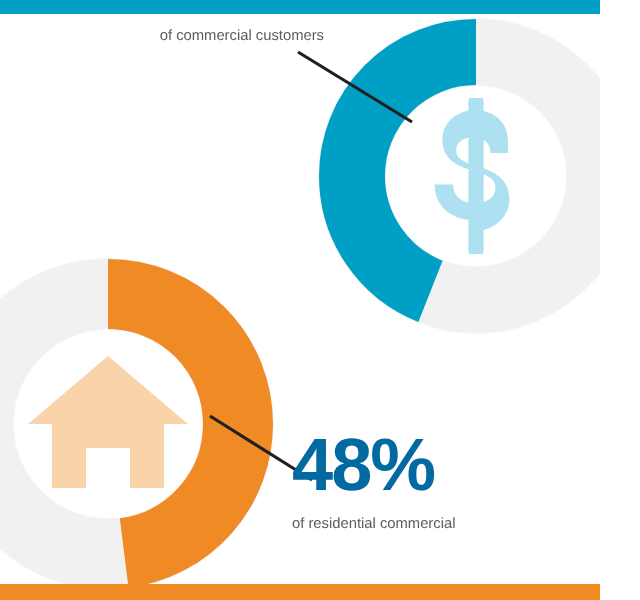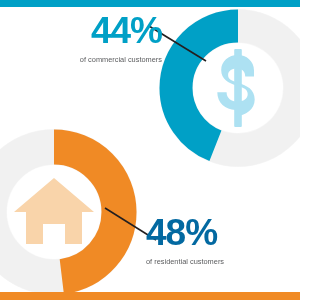--- a/index.html
+++ b/index.html
@@ -133,28 +133,27 @@
 
   <svg class="leader" id="leader-commercial" viewBox="0 0 62 40">
     <line x1="1" y1="2" x2="58" y2="37" stroke="#231f20" stroke-width="1.6"></line>
   </svg>
 
   <svg class="leader" id="leader-residential" viewBox="0 0 56 40">
     <line x1="1" y1="2" x2="52" y2="34" stroke="#231f20" stroke-width="1.6"></line>
   </svg>
 
   <div class="callout" id="callout-commercial">
-    <div class="big-number">44%</div>
     <div class="caption">
       <span>of commercial customers</span>
     </div>
   </div>
 
   <div class="callout" id="callout-residential">
     <div class="big-number">48%</div>
     <div class="caption">
-      <span>of residential customers</span>
+      <span>of residential commercial</span>
     </div>
   </div>
 
   <div class="bottom-bar" style="background:#F08A25;"></div>
 
 </div>
 
 </body></html>

